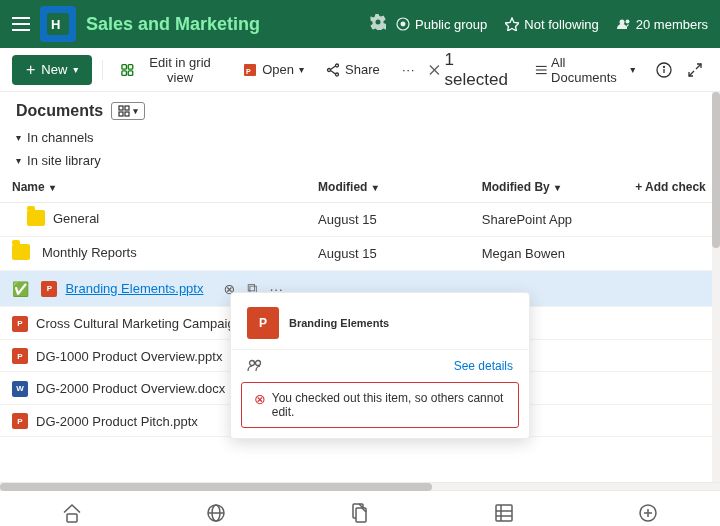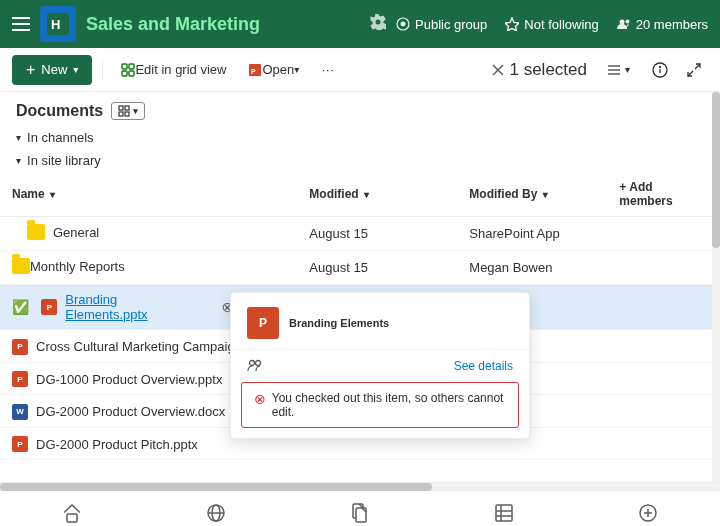--- a/index.html
+++ b/index.html
@@ -54,20 +54,21 @@
     .btn-new .plus { font-size: 16px; }
     .toolbar-sep { width: 1px; height: 20px; background: #edebe9; margin: 0 4px; }
     .toolbar-btn {
       background: none;
       border: none;
       cursor: pointer;
       font-size: 13px;
       color: #323130;
       display: flex;
       align-items: center;
+      gap: 5px;
       padding: 5px 8px;
       border-radius: 3px;
       justify-content: space-between;
     }
     .selected-badge {
       display: flex; align-items: center; gap: 5px;
       font-size: 17px; color: #323130; margin-left: auto;
     }
     .all-docs-btn {
       display: flex; align-items: center; gap: 4px;
@@ -293,35 +294,46 @@
   </button>
   <button class="toolbar-btn">
     <svg width="14" height="14" viewBox="0 0 14 14" fill="#d24726">
         <rect x="1" y="1" width="12" height="12" rx="1"></rect>
         <text x="3" y="11" fill="white" font-size="7" font-weight="bold" font-family="Arial">P</text>
       </svg>
     <span>Open</span>
     <span style="font-size:10px;">▾</span>
   </button>
   <button class="toolbar-btn">
+    <svg width="14" height="14" viewBox="0 0 14 14" fill="none" stroke="#323130" stroke-width="1.3">
+        <circle cx="11" cy="2.5" r="1.5"></circle>
+        <circle cx="11" cy="11.5" r="1.5"></circle>
+        <circle cx="3" cy="7" r="1.5"></circle>
+        <line x1="4.5" y1="7.5" x2="9.5" y2="11"></line>
+        <line x1="4.5" y1="6.5" x2="9.5" y2="3"></line>
+      </svg>
+    <span>Share</span>
+  </button>
+  <button class="toolbar-btn">
     <span>···</span>
   </button>
   <div class="selected-badge">
     <svg width="12" height="12" viewBox="0 0 12 12" fill="none" style="cursor:pointer;">
         <line x1="1" y1="1" x2="11" y2="11" stroke="#605e5c" stroke-width="1.5"></line>
         <line x1="11" y1="1" x2="1" y2="11" stroke="#605e5c" stroke-width="1.5"></line>
       </svg>
     <span>1 selected</span>
   </div>
   <div class="all-docs-btn" style="margin-left:8px;">
     <svg width="14" height="14" viewBox="0 0 14 14" fill="none" stroke="#323130" stroke-width="1.2">
         <line x1="1" y1="3" x2="13" y2="3"></line>
         <line x1="1" y1="7" x2="13" y2="7"></line>
         <line x1="1" y1="11" x2="13" y2="11"></line>
       </svg>
+    <span>All Documents</span>
     <span style="font-size:10px;">▾</span>
   </div>
   <button class="toolbar-icon-btn" style="margin-left:4px;">
     <svg width="16" height="16" viewBox="0 0 16 16" fill="none" stroke="#323130" stroke-width="1.3">
         <circle cx="8" cy="8" r="7"></circle>
         <line x1="8" y1="7" x2="8" y2="11"></line>
         <circle cx="8" cy="5" r="0.5" fill="#323130"></circle>
       </svg>
   </button>
   <button class="toolbar-icon-btn">
@@ -368,36 +380,36 @@
         </th>
         <th class="col-modified">
           <span>Modified</span>
           <span style="font-size:10px;margin-left:2px;">▾</span>
         </th>
         <th class="col-modifiedby">
           <span>Modified By</span>
           <span style="font-size:10px;margin-left:2px;">▾</span>
         </th>
         <th class="add-col">
-          <span>+ Add members</span>
+          <span>+ Add check</span>
         </th>
       </tr>
     </thead>
     <tbody id="file-tbody">
         <tr>
           <td><span style="display: inline-flex; align-items: center; gap: 8px; padding-left: 15px;">
               <span class="folder-icon"></span>
               <span style="cursor: pointer;">General</span>
             </span></td>
           <td class="col-modified">August 15</td>
           <td class="col-modifiedby">SharePoint App</td>
           <td></td>
         </tr>
         <tr>
-          <td><span style="display: inline-flex; align-items: center; gap: 0;">
+          <td><span style="display: inline-flex; align-items: center; gap: 12px;">
               <span class="folder-icon"></span>
               <span style="cursor: pointer;">Monthly Reports</span>
             </span></td>
           <td class="col-modified">August 15</td>
           <td class="col-modifiedby">Megan Bowen</td>
           <td></td>
         </tr>
         <tr class="selected">
           <td><span style="display: inline-flex; align-items: center; gap: 8px;">
               <span class="check-icon" style="font-size: 14px;">✅</span>

